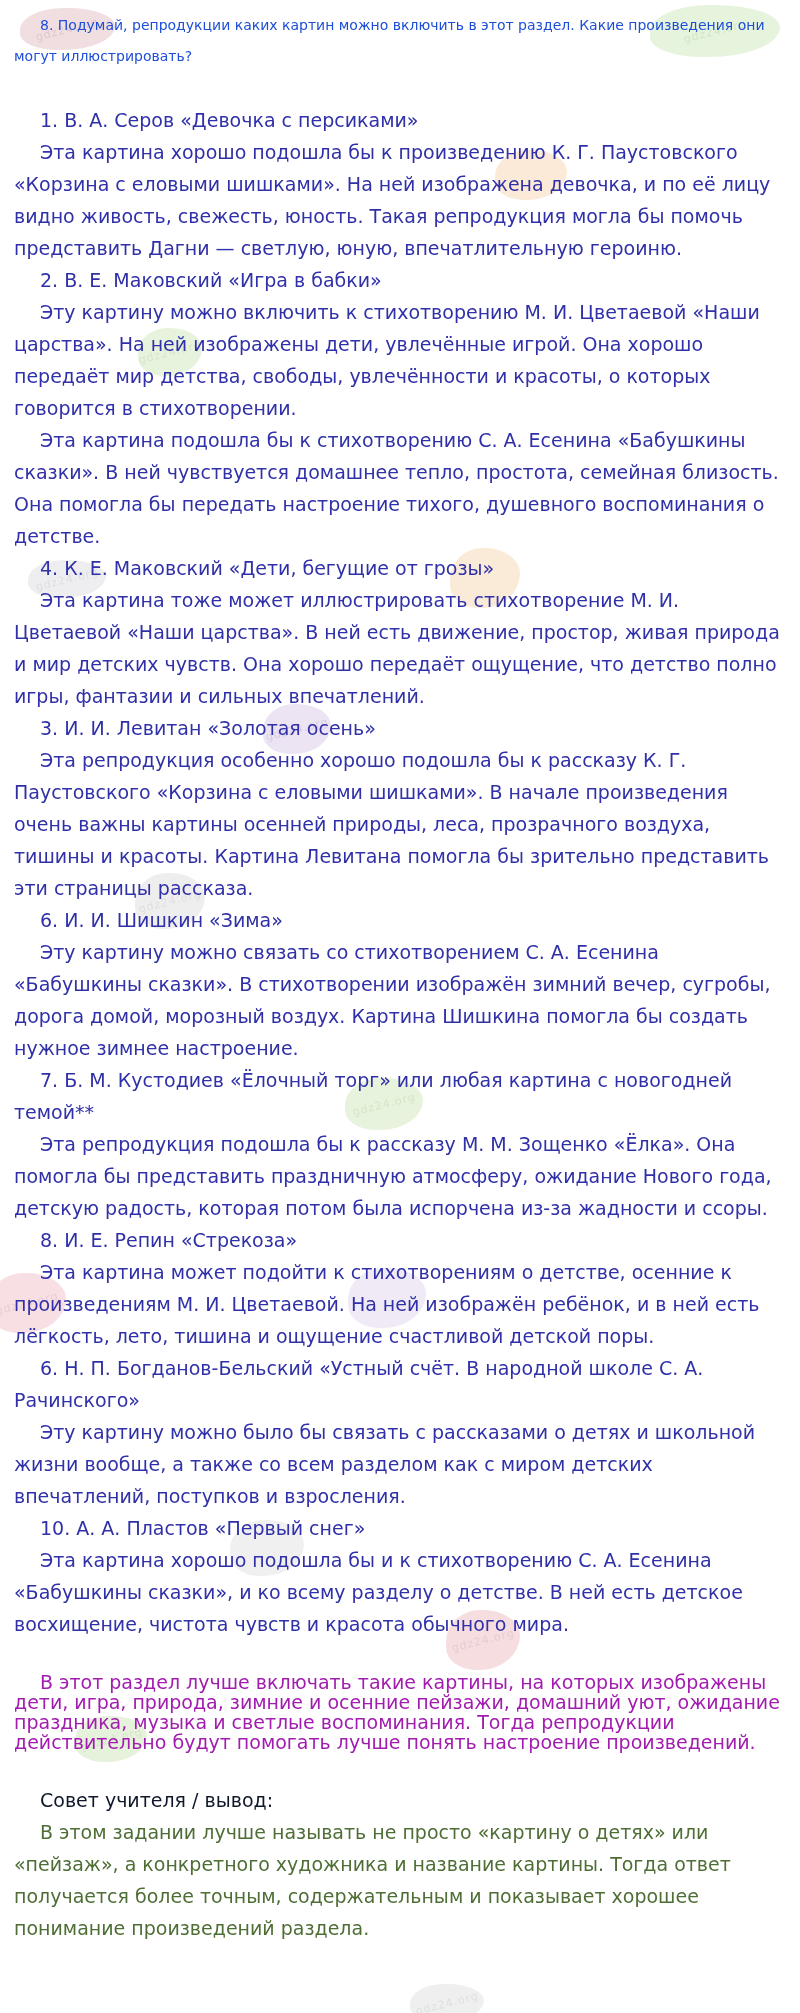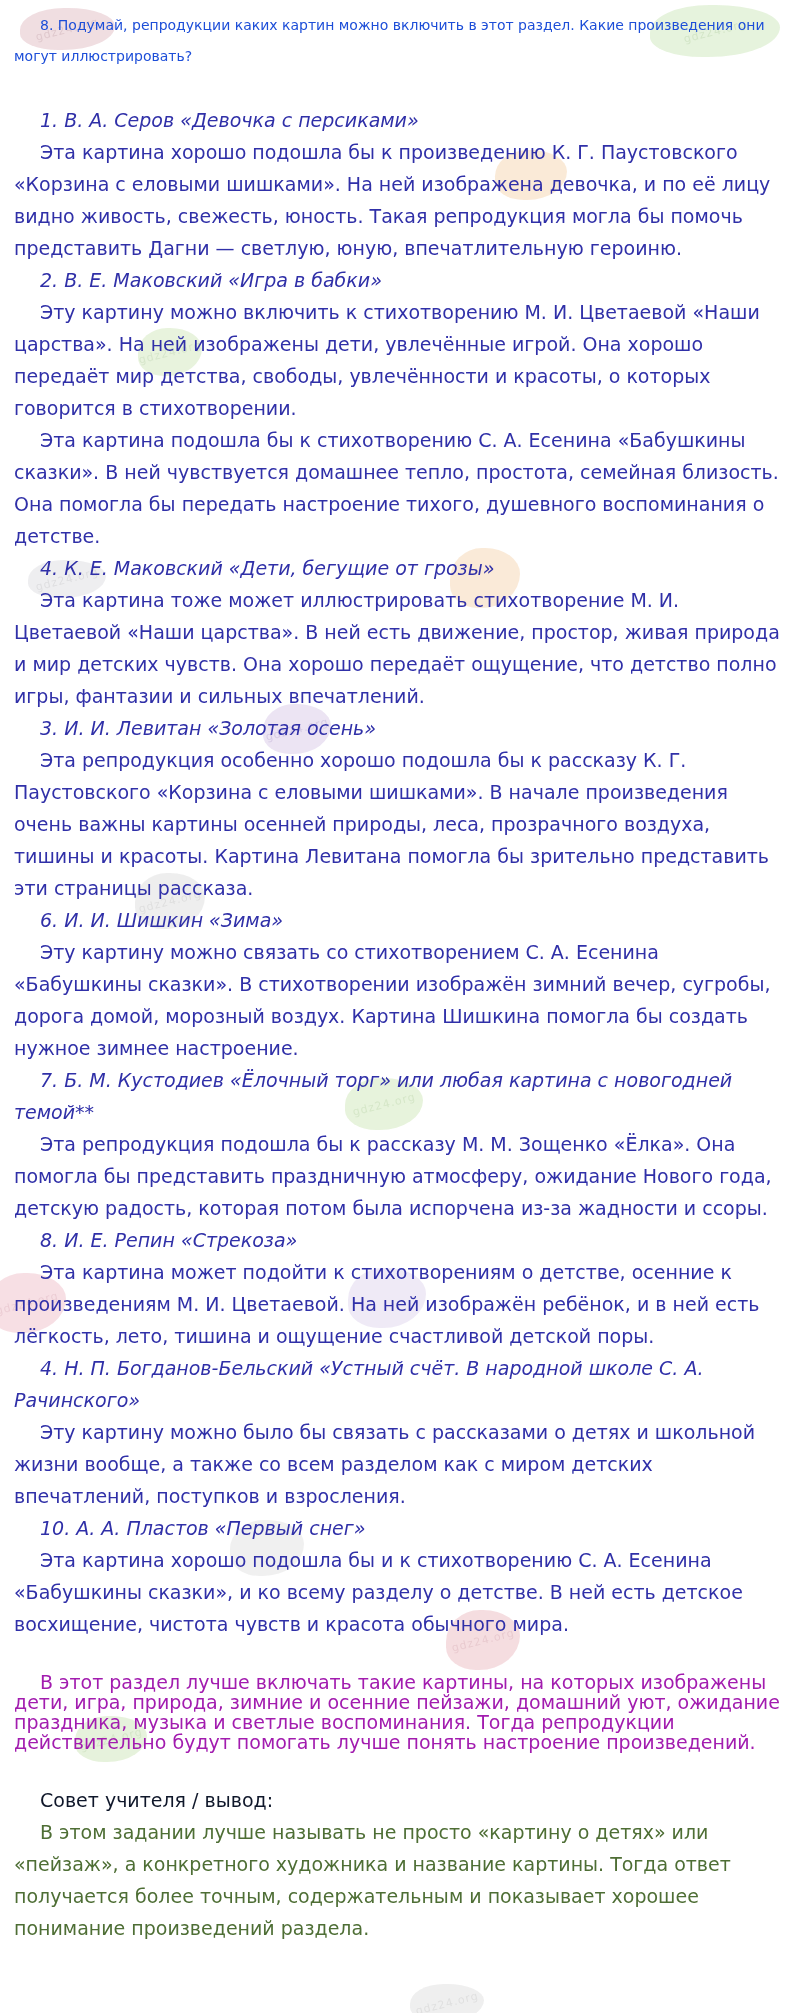--- a/index.html
+++ b/index.html
@@ -49,21 +49,21 @@
     text-indent: 26px;
     margin-bottom: 32px !important;
   }
 
   .item-title, .item-body {
     color: #3030a8;
     font-size: 19px;
     line-height: 32px;
     text-indent: 26px;
   }
-  .item-title { font-style: italic; }
+  .item-title { }
 
   .summary {
     margin-top: 32px !important;
     color: #a21caf;
     font-size: 19px;
     line-height: 20px;
     text-indent: 26px;
   }
 
   .advice-heading {
@@ -143,21 +143,21 @@
 
     <p class="item-title">6. И. И. Шишкин «Зима»</p>
     <p class="item-body">Эту картину можно связать со стихотворением С. А. Есенина «Бабушкины сказки». В стихотворении изображён зимний вечер, сугробы, дорога домой, морозный воздух. Картина Шишкина помогла бы создать нужное зимнее настроение.</p>
 
     <p class="item-title">7. Б. М. Кустодиев «Ёлочный торг» или любая картина с новогодней темой**</p>
     <p class="item-body">Эта репродукция подошла бы к рассказу М. М. Зощенко «Ёлка». Она помогла бы представить праздничную атмосферу, ожидание Нового года, детскую радость, которая потом была испорчена из-за жадности и ссоры.</p>
 
     <p class="item-title">8. И. Е. Репин «Стрекоза»</p>
     <p class="item-body">Эта картина может подойти к стихотворениям о детстве, осенние к произведениям М. И. Цветаевой. На ней изображён ребёнок, и в ней есть лёгкость, лето, тишина и ощущение счастливой детской поры.</p>
 
-    <p class="item-title">4. Н. П. Богданов-Бельский «Устный счёт. В народной школе С. А. Рачинского»</p>
+    <p class="item-title">6. Н. П. Богданов-Бельский «Устный счёт. В народной школе С. А. Рачинского»</p>
     <p class="item-body">Эту картину можно было бы связать с рассказами о детях и школьной жизни вообще, а также со всем разделом как с миром детских впечатлений, поступков и взросления.</p>
 
     <p class="item-title">10. А. А. Пластов «Первый снег»</p>
     <p class="item-body">Эта картина хорошо подошла бы и к стихотворению С. А. Есенина «Бабушкины сказки», и ко всему разделу о детстве. В ней есть детское восхищение, чистота чувств и красота обычного мира.</p>
   </section>
 
   <p class="summary">В этот раздел лучше включать такие картины, на которых изображены дети, игра, природа, зимние и осенние пейзажи, домашний уют, ожидание праздника, музыка и светлые воспоминания. Тогда репродукции действительно будут помогать лучше понять настроение произведений.</p>
 
   <p class="advice-heading">Совет учителя / вывод:</p>
   <p class="advice-body">В этом задании лучше называть не просто «картину о детях» или «пейзаж», а конкретного художника и название картины. Тогда ответ получается более точным, содержательным и показывает хорошее понимание произведений раздела.</p>

